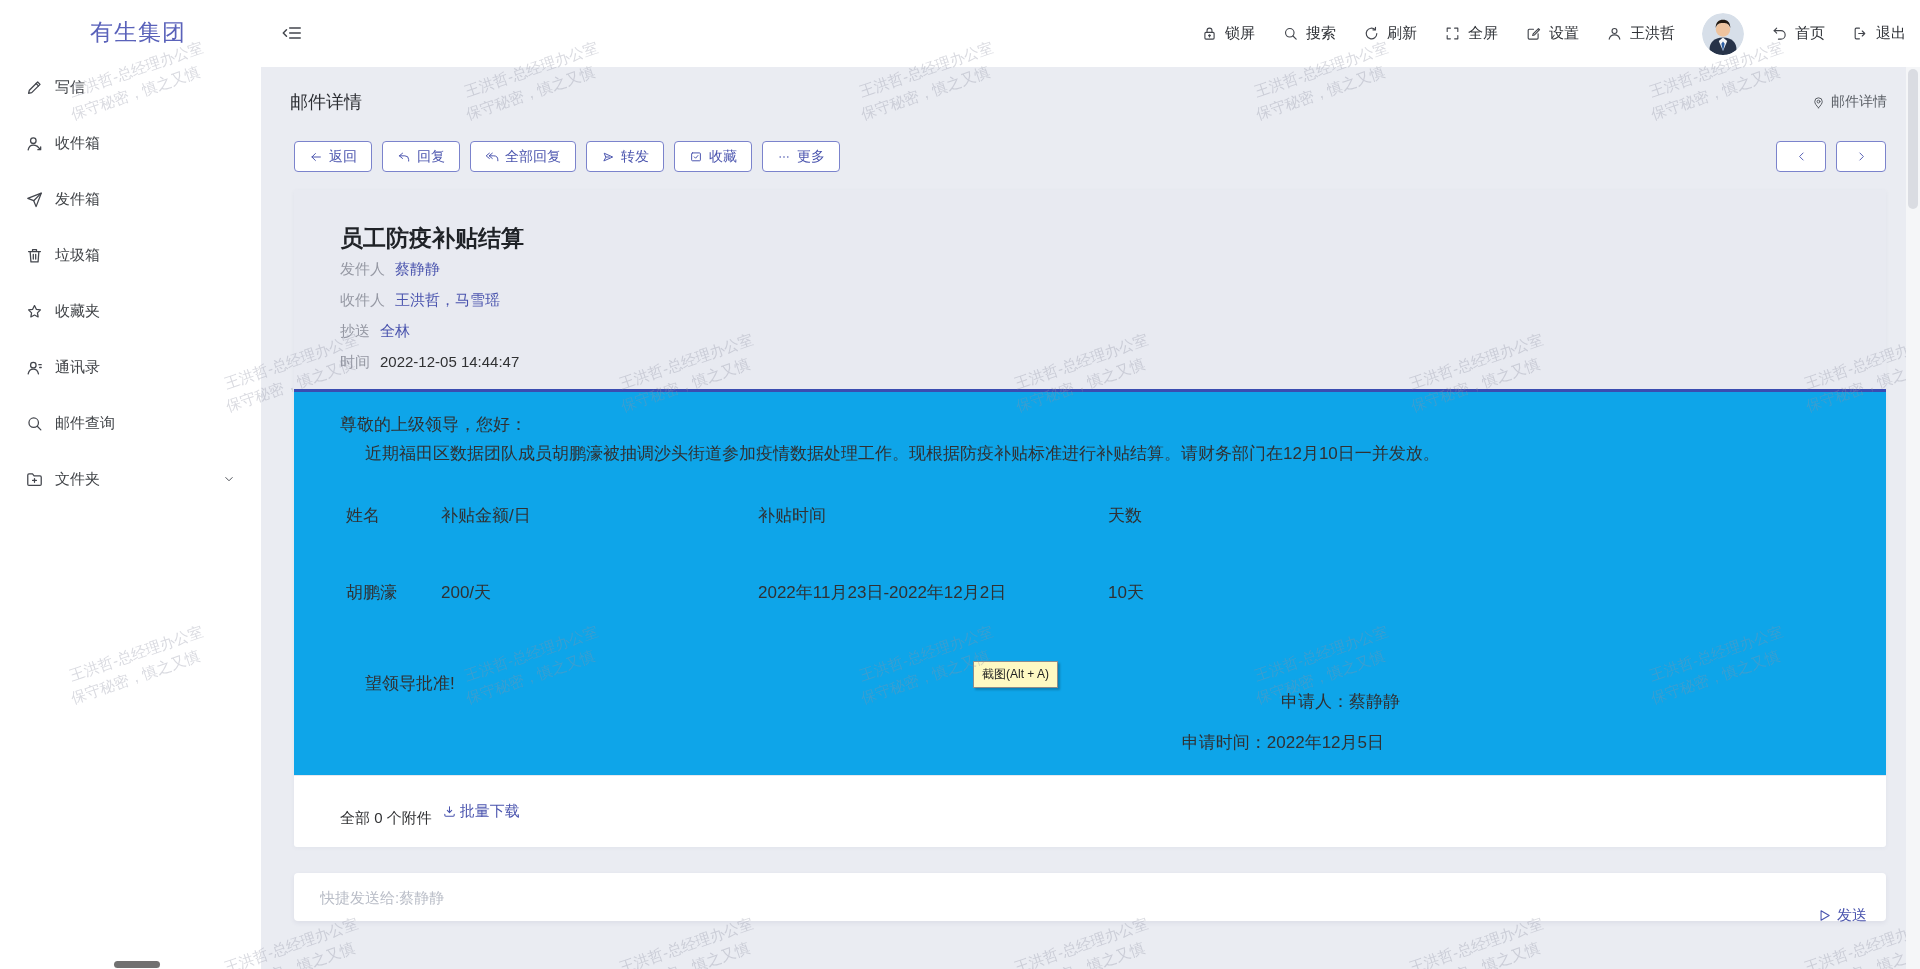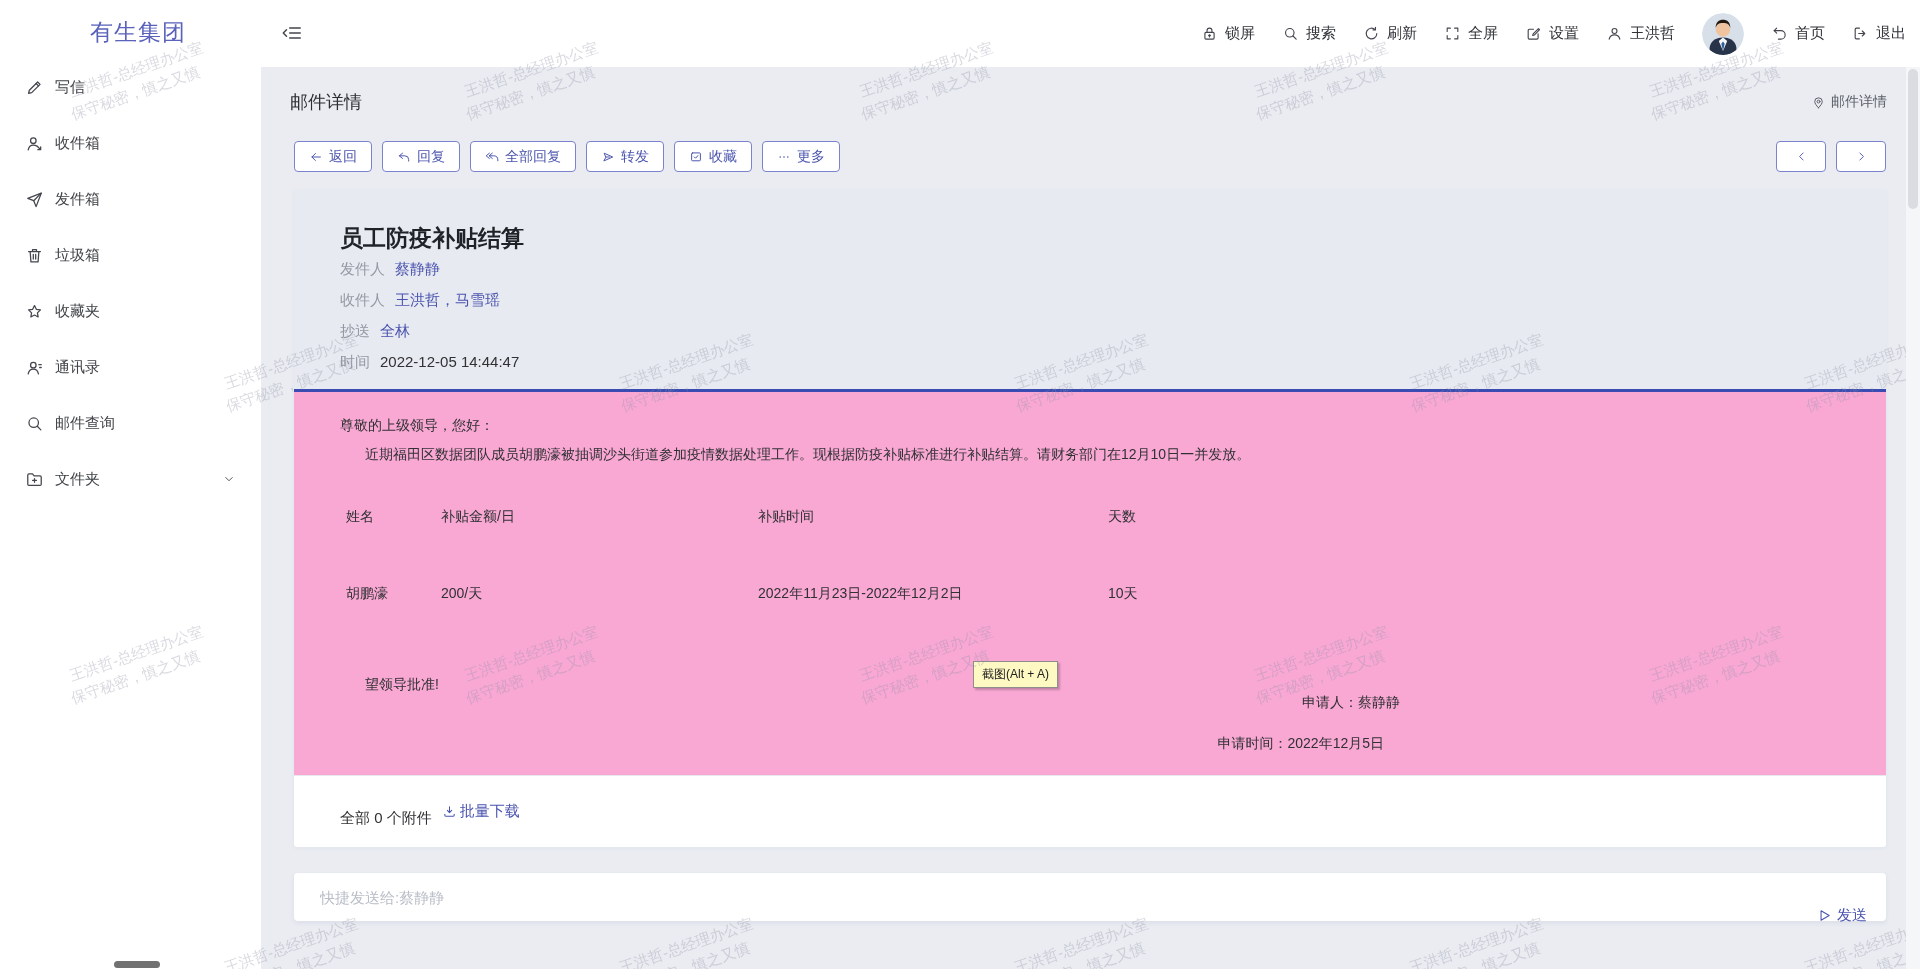--- a/index.html
+++ b/index.html
@@ -51,21 +51,21 @@
   
   .card{position:absolute;left:33px;top:123px;width:1592px;height:657px;border-radius:3px;
         box-shadow:0 1px 4px rgba(60,70,120,0.05);overflow:hidden;}
   .mail-head{height:199px;background:#e8eaf1;padding:34px 46px 0 46px;}
   .subject{font-size:23px;line-height:28px;font-weight:700;color:#1f2227;}
   .meta{margin-top:1px;line-height:31px;font-size:15px;}
   .meta .mlabel{color:var(--label);margin-right:10px;text-align:center;}
   .meta .mlink{color:var(--primary);cursor:pointer;}
   .meta .mval{color:var(--dark);}
   .blue-divider{height:3px;background:var(--divider);}
-  .mail-body{position:relative;height:383px;background:#f9a8d4;font-size:14px;color:var(--dark);text-decoration:underline;}
+  .mail-body{position:relative;height:383px;background:#0ea5e9;font-size:17px;color:var(--dark);text-decoration:underline;}
   .mb-abs{position:absolute;line-height:18px;white-space:nowrap;}
   .sign{position:absolute;left:0;width:1090px;text-align:right;line-height:18px;}
   .attach-row{height:72px;background:#fff;border-top:1px solid #e6e8ee;display:flex;align-items:center;padding-left:46px;gap:10px;}
   .attach-sum{font-size:15px;color:var(--dark);margin-top:14px;}
   .batch{display:flex;align-items:center;gap:3px;font-size:15px;color:var(--primary);cursor:pointer;}
   .batch svg{width:15px;height:15px;}
 
   
   .quick{position:absolute;left:33px;top:806px;width:1592px;height:48px;background:#fff;border-radius:4px;
          box-shadow:0 2px 5px rgba(60,70,120,0.08);display:flex;align-items:center;}

